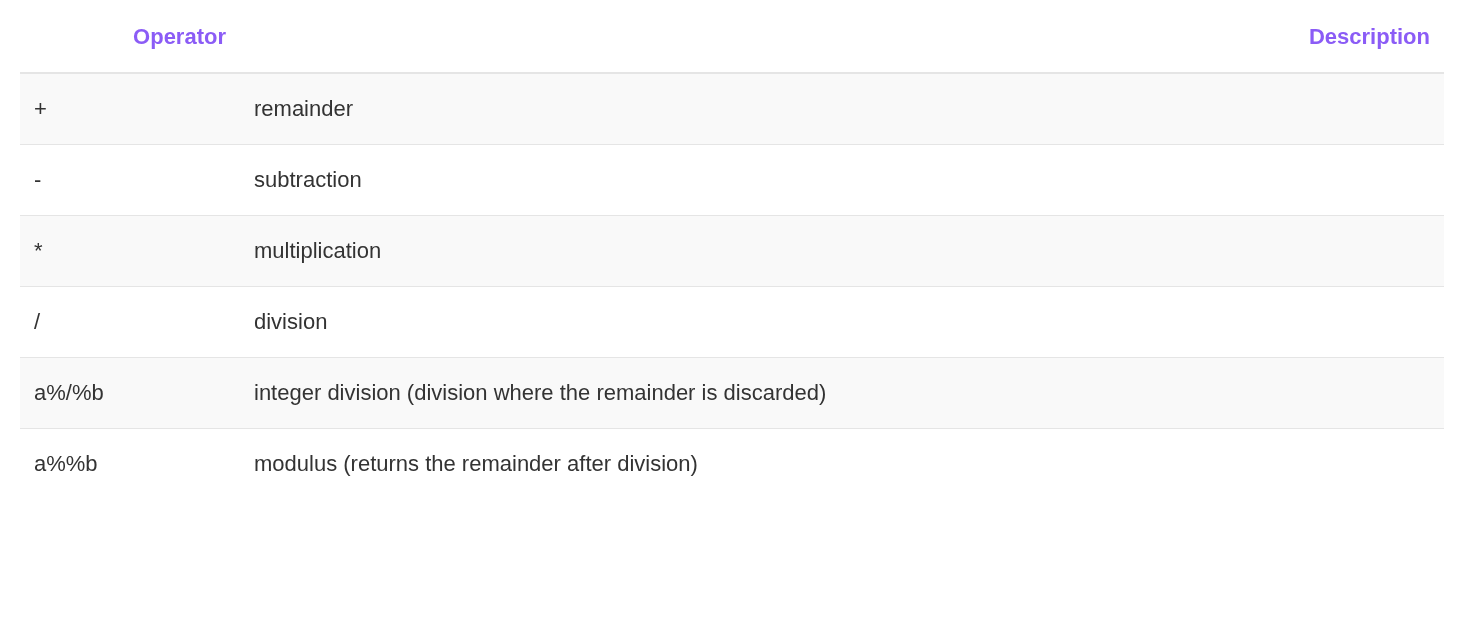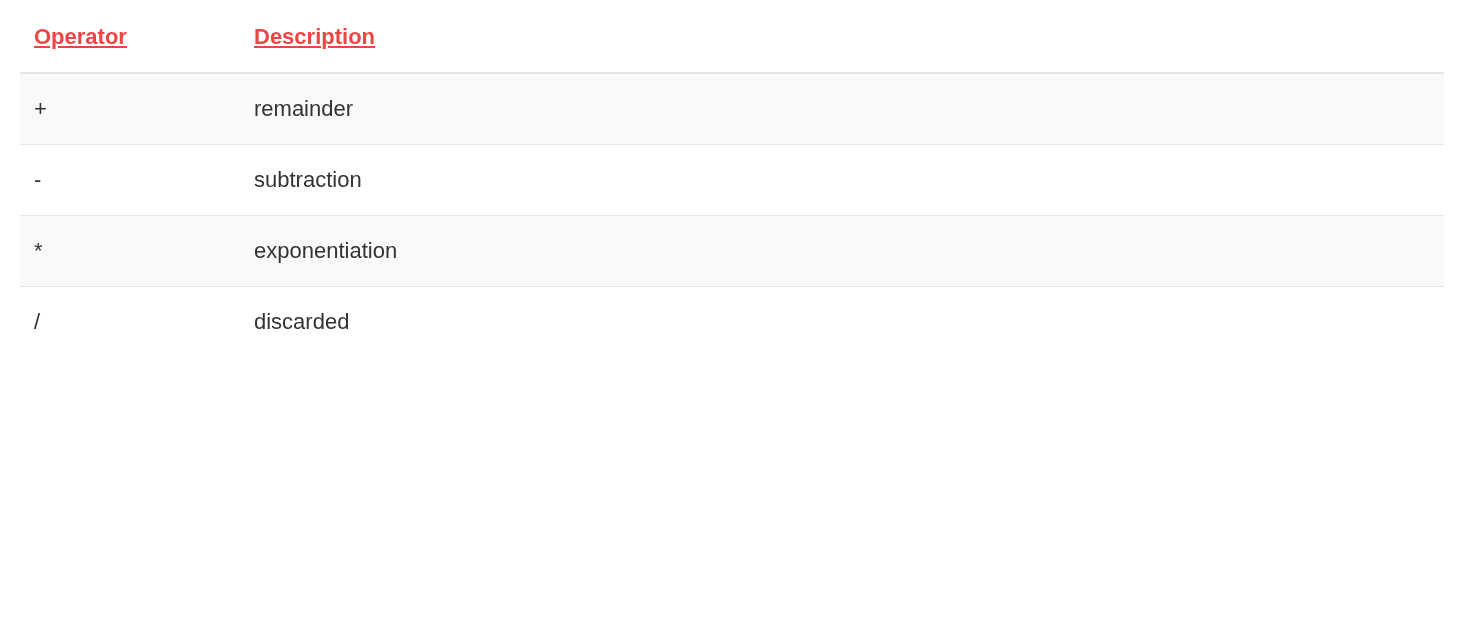--- a/index.html
+++ b/index.html
@@ -13,26 +13,25 @@
       padding: 10px 20px;
       font-size: 22px;
       color: #333;
     }
     table {
       width: 100%;
       border-collapse: collapse;
       table-layout: auto;
     }
     thead th {
-      text-align: left;
+      text-align: right;
       font-weight: 600;
       padding: 14px 14px 22px 14px;
-      color: #ef4444;
+      color: #8b5cf6;
       border-bottom: 2px solid #e5e5e5;
-      text-decoration: underline;
     }
     tbody td {
       padding: 22px 14px;
       border-top: 1px solid #e5e5e5;
       color: #333;
       vertical-align: middle;
     }
     tbody tr:nth-child(odd) td {
       background-color: #f9f9f9;
     }
@@ -57,20 +56,28 @@
     <tr>
       <td class="col-operator">+</td>
       <td>remainder</td>
     </tr>
     <tr>
       <td class="col-operator">-</td>
       <td>subtraction</td>
     </tr>
     <tr>
       <td class="col-operator">*</td>
-      <td>exponentiation</td>
+      <td>multiplication</td>
     </tr>
     <tr>
       <td class="col-operator">/</td>
-      <td>discarded</td>
+      <td>division</td>
+    </tr>
+    <tr>
+      <td class="col-operator">a%/%b</td>
+      <td>integer division (division where the remainder is discarded)</td>
+    </tr>
+    <tr>
+      <td class="col-operator">a%%b</td>
+      <td>modulus (returns the remainder after division)</td>
     </tr>
   </tbody>
 </table>
 
 </body></html>

